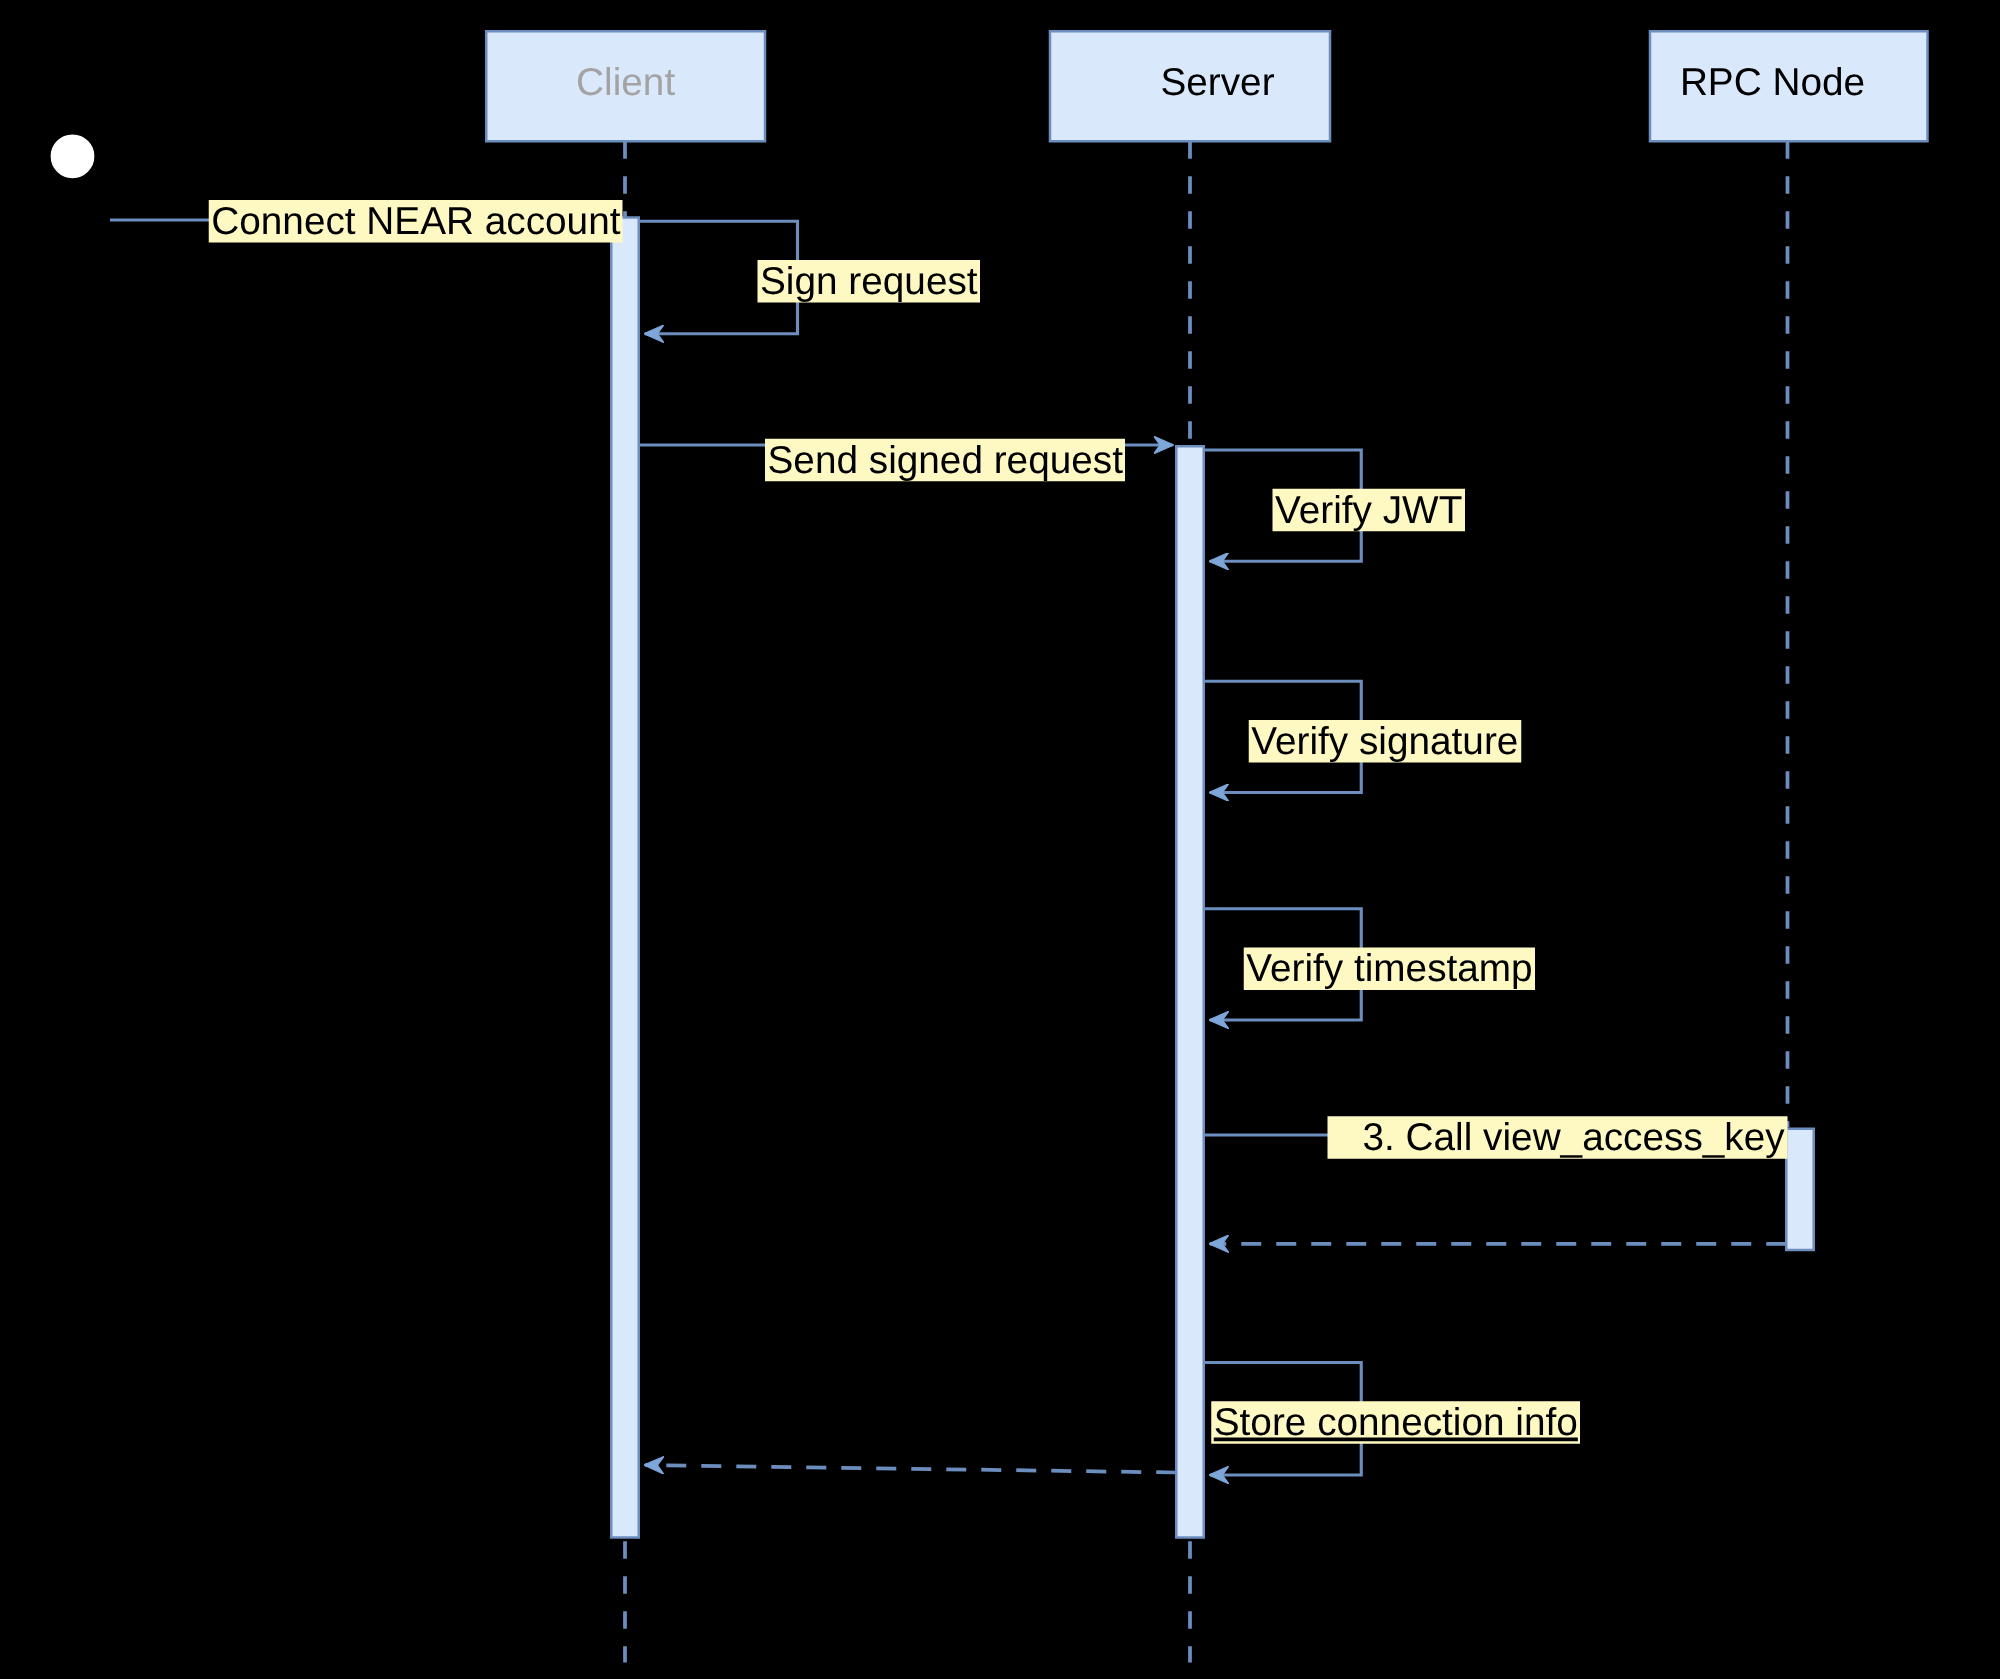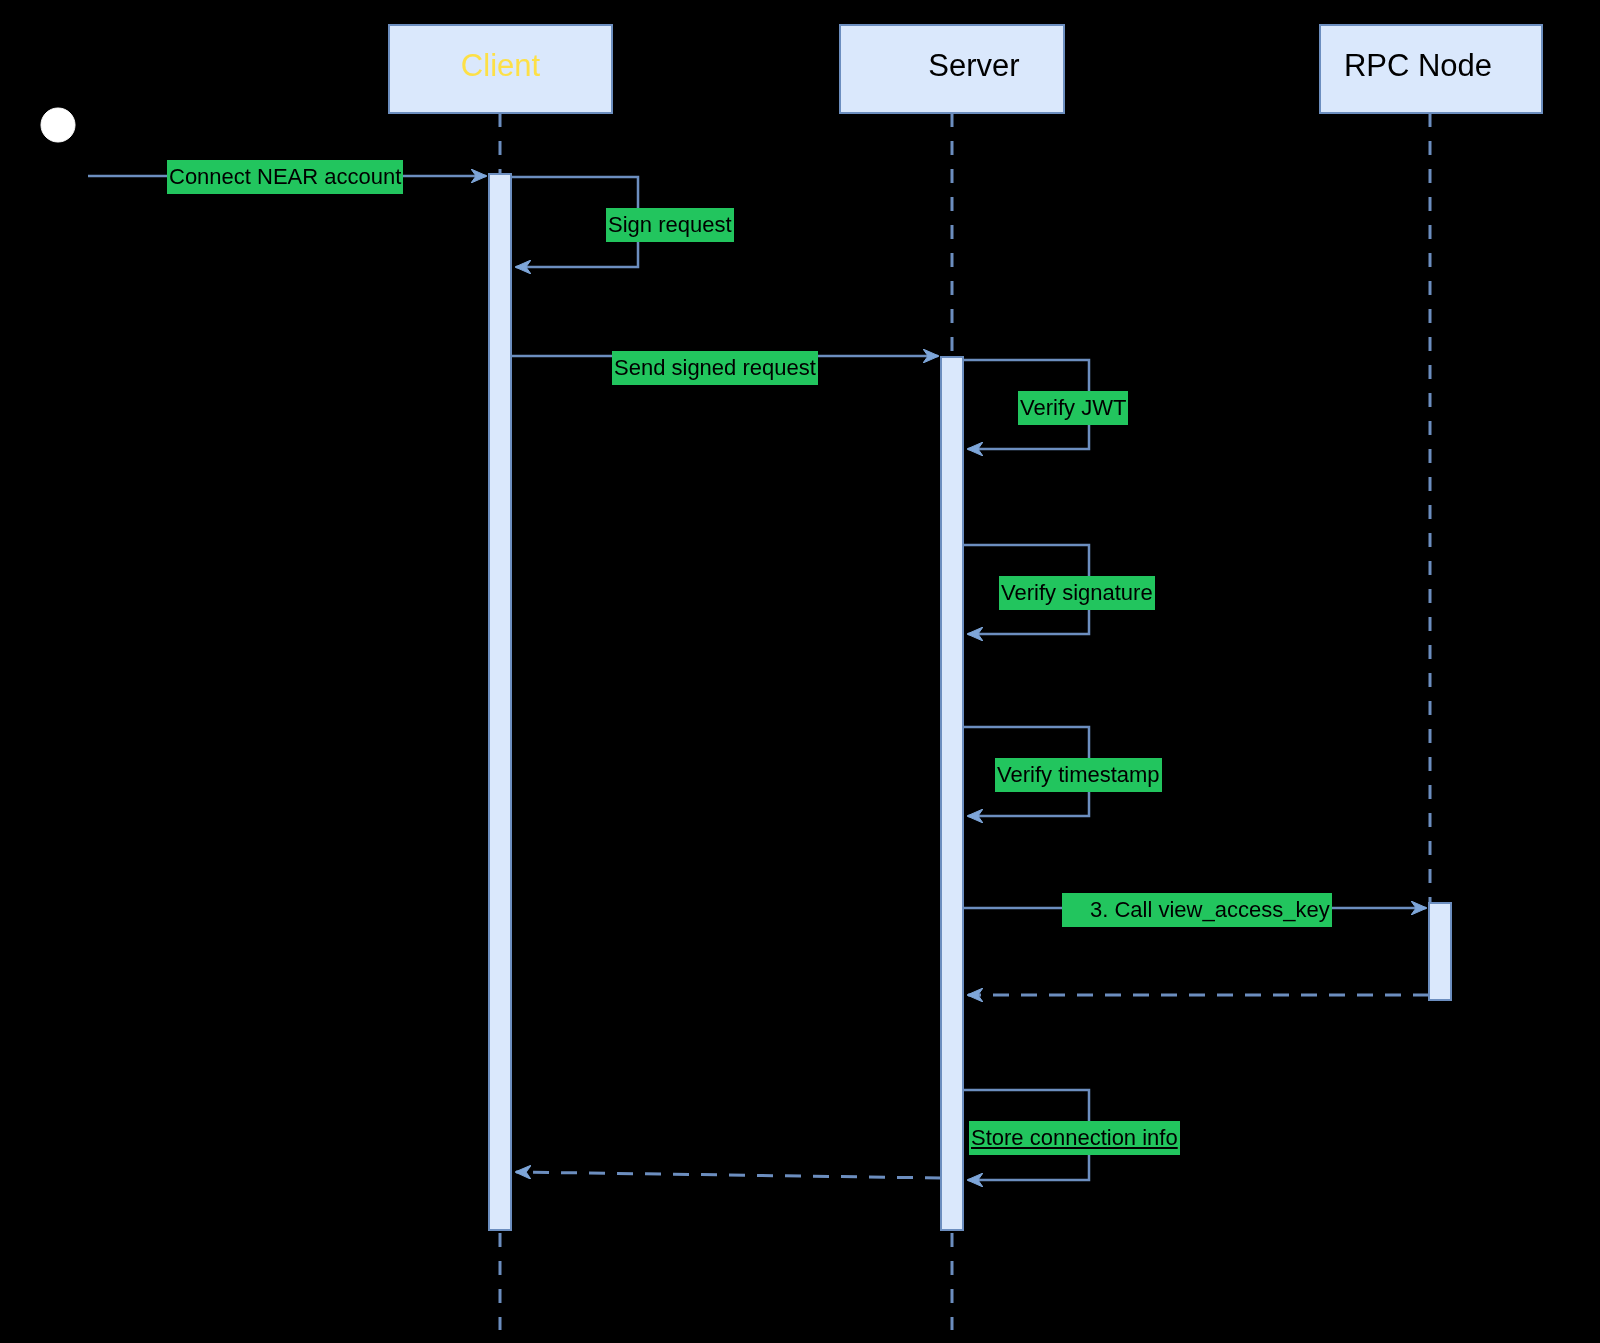--- a/index.html
+++ b/index.html
@@ -49,24 +49,24 @@
     stroke-dasharray: 16 12;
     fill: none;
   }
   .actor-head {
     fill: #ffffff;
     stroke: #ffffff;
     stroke-width: 1;
   }
   .msg-label {
     position: absolute;
-    background: #22c55e;
+    background: #fef9c3;
     color: #000000;
     font-family: "Liberation Sans", sans-serif;
-    font-size: 22px;
+    font-size: 31px;
     line-height: 34px;
     white-space: nowrap;
     padding: 0 2px;
   }
 </style>
 </head>
 <body>
 
 <div id="canvas">
 
@@ -109,21 +109,21 @@
     <path class="msg-line" d="M963,908 L1426,908" marker-end="url(#arrow-open)"></path>
 
     <path class="msg-line-dashed" d="M1429,995 L968,995" marker-end="url(#arrow-open-left)"></path>
 
     <path class="msg-line" d="M963,1090 L1089,1090 L1089,1180 L968,1180" marker-end="url(#arrow-open-left)"></path>
 
     <path class="msg-line-dashed" d="M941,1178 L516,1172" marker-end="url(#arrow-open-left)"></path>
   </svg>
 
   <div style="position:absolute; left:389px; top:48px; width:223px; text-align:center;
-              font-size:31px; color:#fde047;">Client</div>
+              font-size:31px; color:#a3a3a3;">Client</div>
   <div style="position:absolute; left:840px; top:48px; width:268px; text-align:center;
               font-size:31px; color:#000;">Server</div>
   <div style="position:absolute; left:1320px; top:48px; width:196px; text-align:center;
               font-size:31px; color:#000;">RPC Node</div>
 
   <div class="msg-label" style="left:167px; top:160px;">Connect NEAR account</div>
 
   <div class="msg-label" style="left:562px; top:208px;margin-left:44px;">Sign request</div>
 
   <div class="msg-label" style="left:612px; top:351px;">Send signed request</div>

